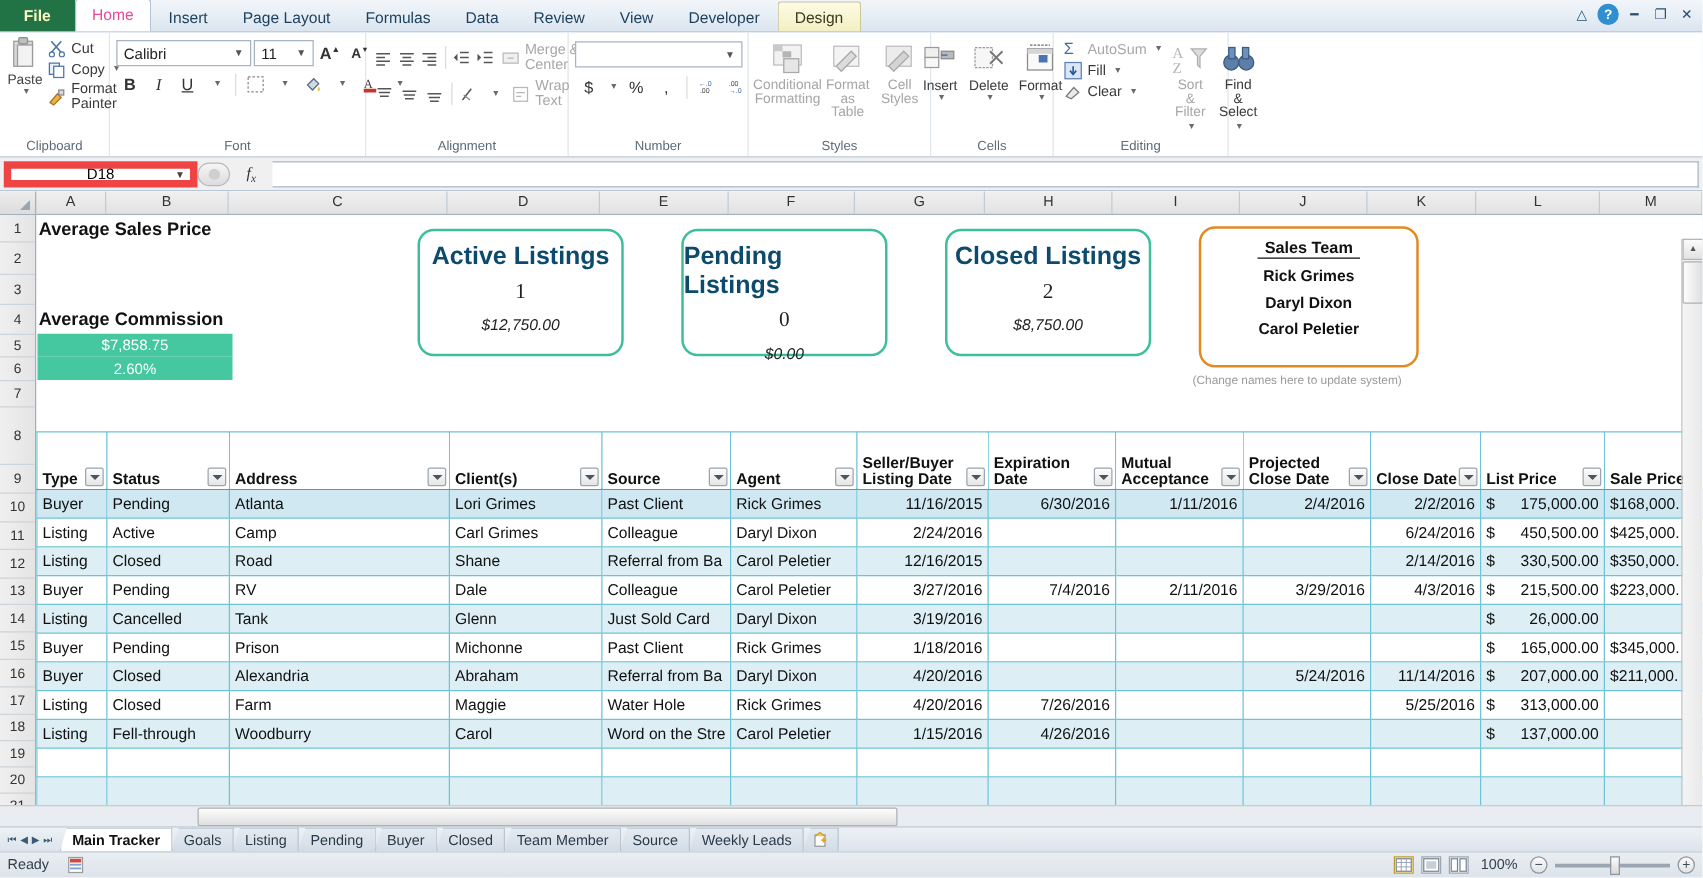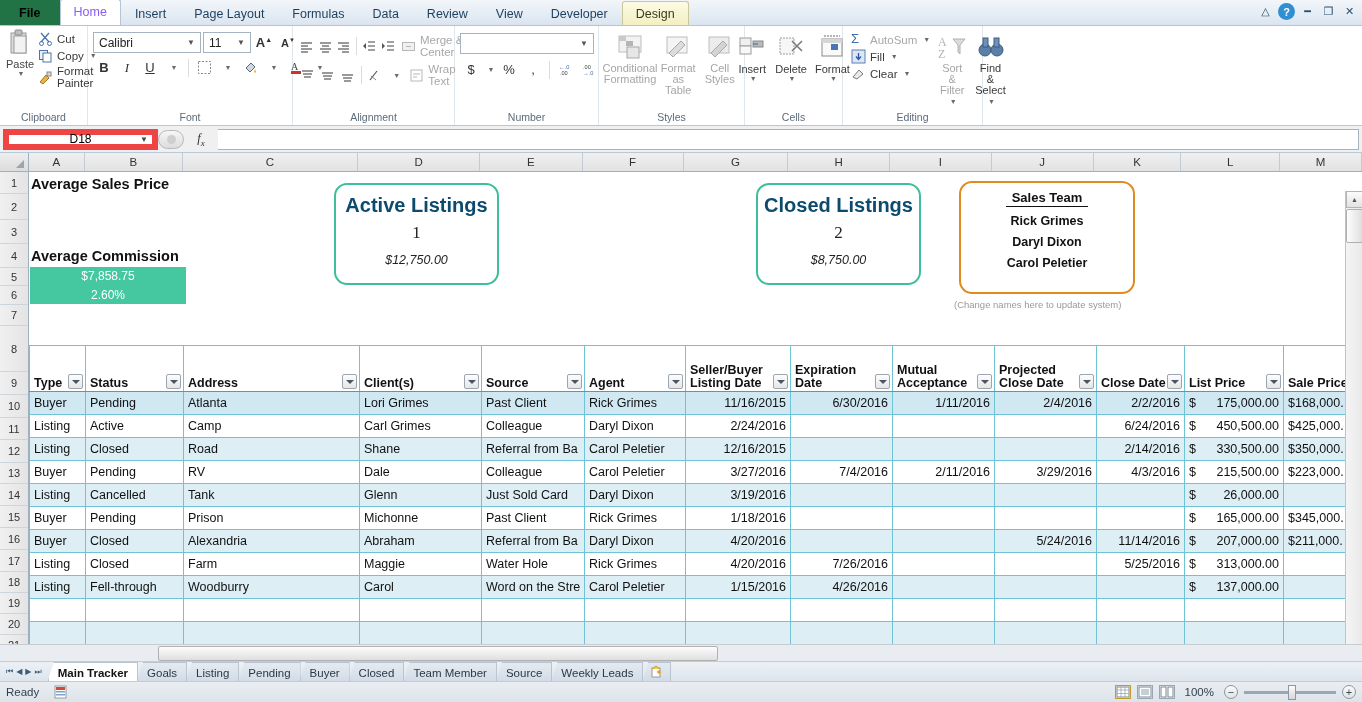--- a/index.html
+++ b/index.html
@@ -20,25 +20,25 @@
     background:linear-gradient(#f2f6fa,#dbe5f0);
     border-bottom:1px solid #b4c4d6;
     flex:0 0 26px;
   }
   .tab{
     padding:0 13px;height:24px;line-height:24px;font-size:12.5px;color:#1c3f5e;
     white-space:nowrap;border:1px solid transparent;border-bottom:none;
     border-radius:3px 3px 0 0;
   }
   .tab.file{
-    background:#217346;color:#000000;font-weight:bold;height:26px;line-height:26px;
+    background:#217346;color:#fef9c3;font-weight:bold;height:26px;line-height:26px;
     padding:0 18px;border-radius:0;
   }
   .tab.active{
-    background:#fff;border-color:#b4c4d6;color:#8b5cf6;height:26px;line-height:25px;
+    background:#fff;border-color:#b4c4d6;color:#ec4899;height:26px;line-height:25px;
   }
   .tab.design{
     background:linear-gradient(#fdfbe4,#f3efc3);
     border-color:#ccc79a;color:#3a3a20;
   }
   .win-ctl{
     position:absolute;right:4px;top:3px;display:flex;gap:4px;align-items:center;
   }
   .wbtn{
     width:17px;height:17px;display:flex;align-items:center;justify-content:center;
@@ -727,20 +727,25 @@
         <div class="dash">
           <div class="hdrtitle" style="left:2px;top:4px;">Average Sales Price</div>
           <div class="hdrtitle" style="left:2px;top:76px;">Average Commission</div>
           <div class="greenfill" style="left:1px;top:95px;width:156px;height:18px;">$7,858.75</div>
           <div class="greenfill" style="left:1px;top:113px;width:156px;height:19px;">2.60%</div>
 
           <div class="card" style="left:305px;top:11px;width:165px;height:102px;">
             <div class="ct">Active Listings</div>
             <div class="cn">1</div>
             <div class="cm">$12,750.00</div>
+          </div>
+          <div class="card" style="left:516px;top:11px;width:165px;height:102px;">
+            <div class="ct">Pending Listings</div>
+            <div class="cn">0</div>
+            <div class="cm">$0.00</div>
           </div>
           <div class="card" style="left:727px;top:11px;width:165px;height:102px;">
             <div class="ct">Closed Listings</div>
             <div class="cn">2</div>
             <div class="cm">$8,750.00</div>
           </div>
 
           <div class="card orange" style="left:930px;top:9px;width:176px;height:113px;">
             <div class="stitle">Sales Team</div>
             <div class="sname">Rick Grimes</div>

